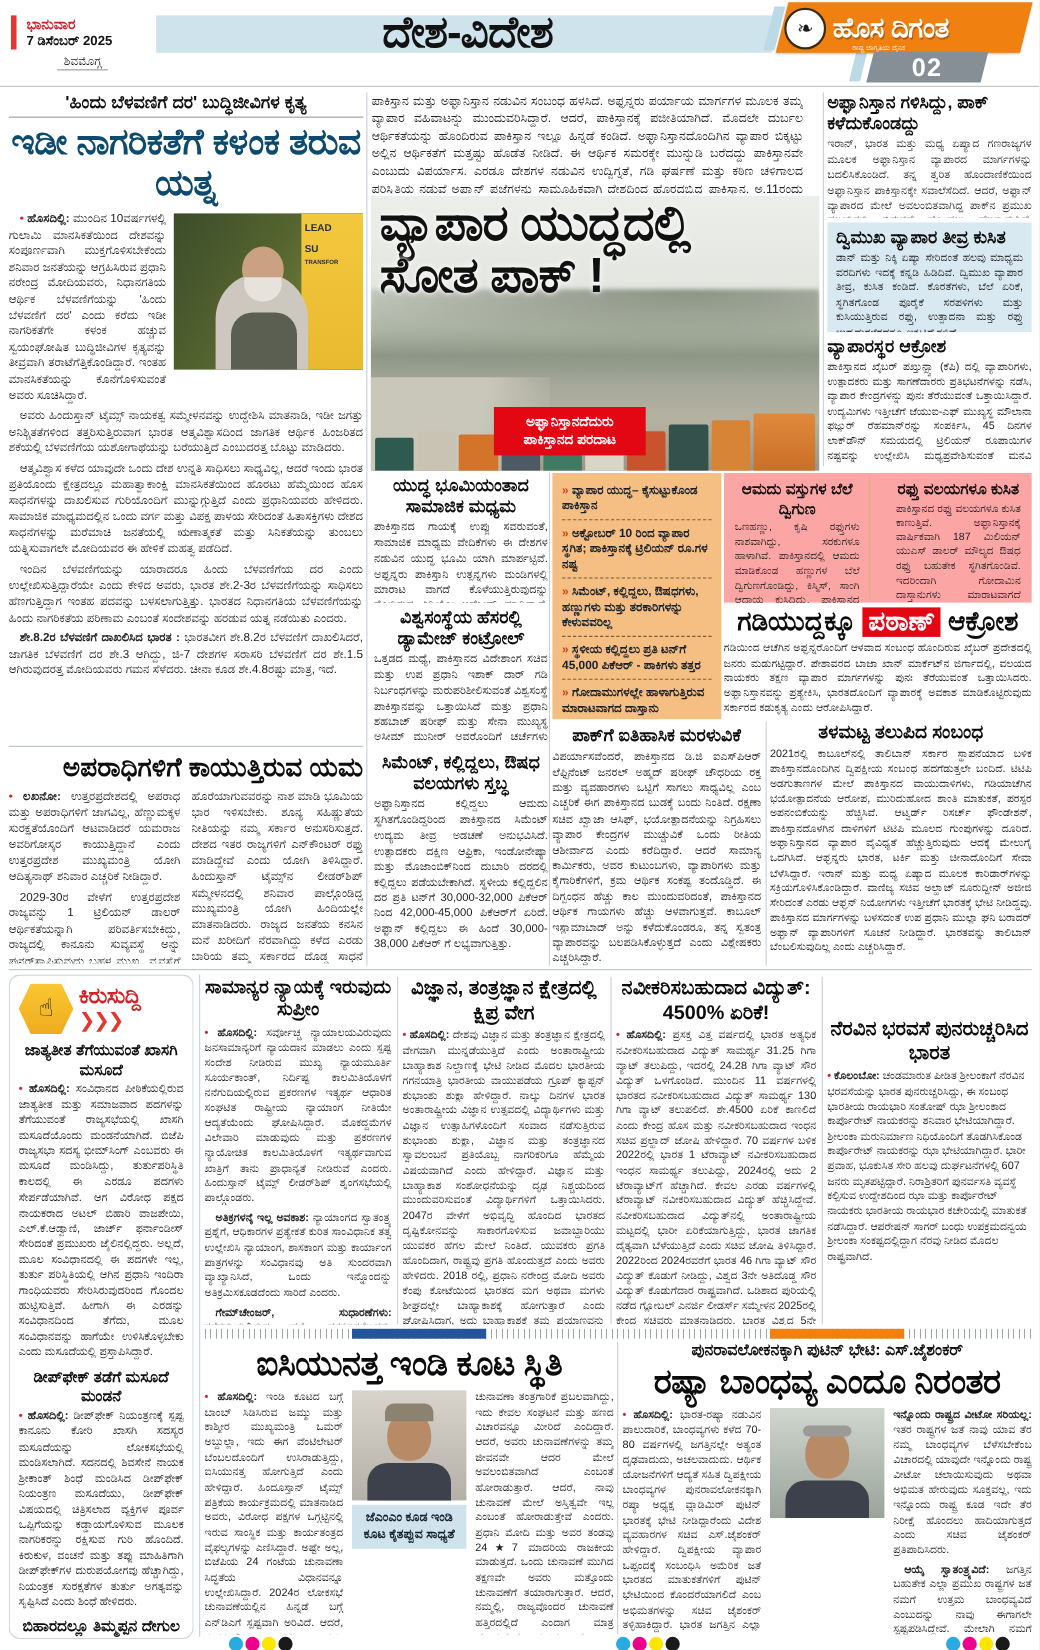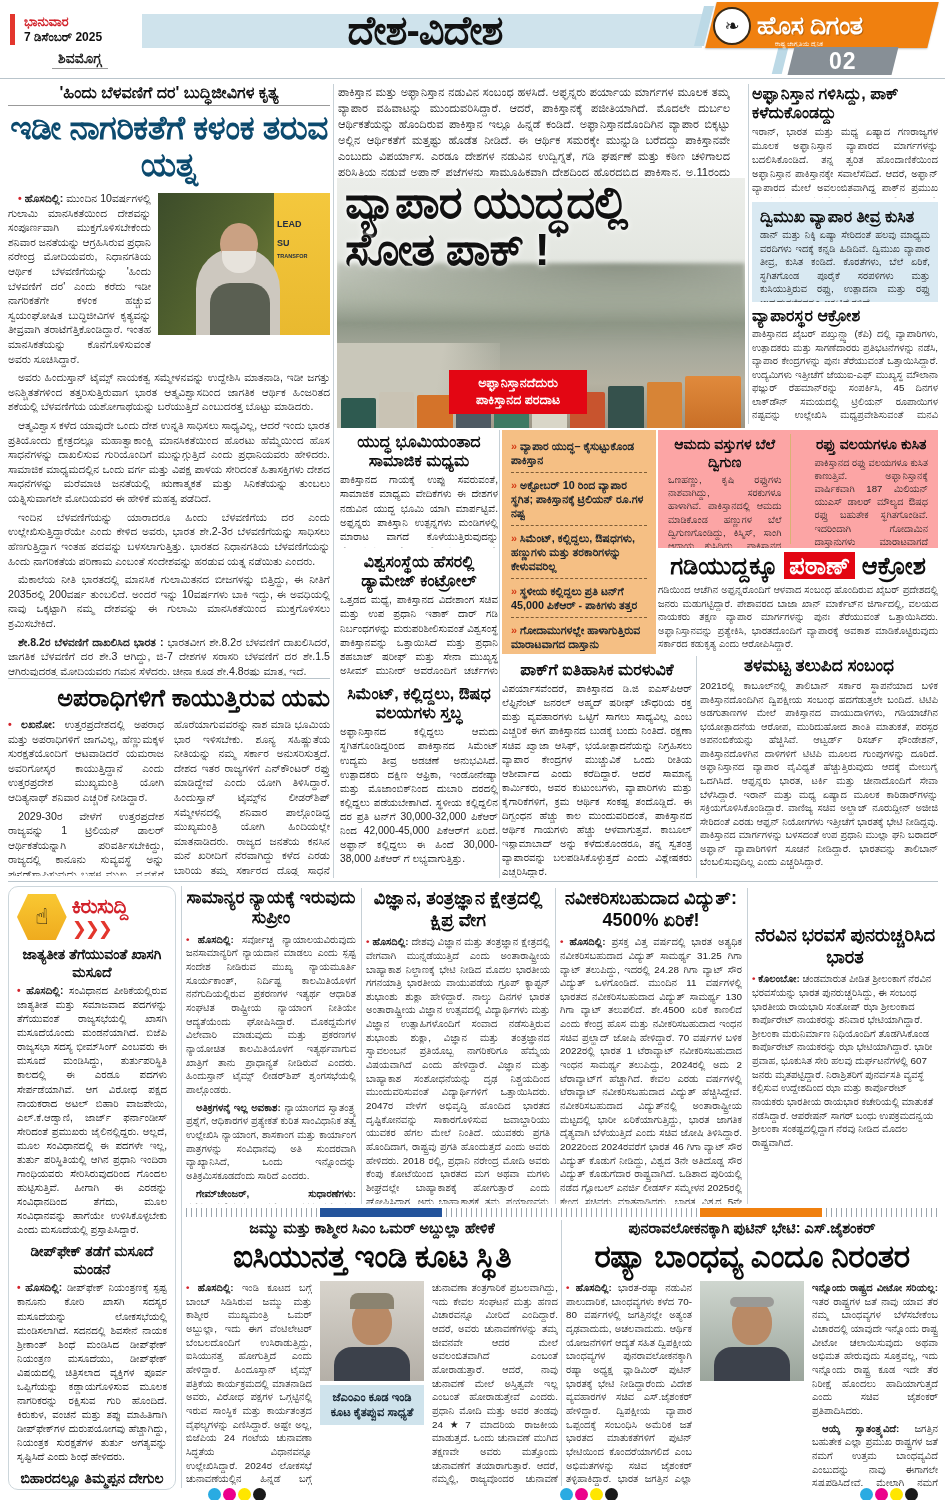--- a/index.html
+++ b/index.html
@@ -7,21 +7,21 @@
         font-family:"Liberation Sans","DejaVu Sans",sans-serif;color:#1d1d1d;overflow:hidden;}
   .sec{position:absolute;overflow:hidden;}
   .vline{position:absolute;width:1px;background:#c6d0d6;}
   .hline{position:absolute;height:1px;background:#b9c4cb;}
 
   
   .band{position:absolute;left:142px;top:14px;width:560px;height:34px;background:#cfe3ec;}
   .date-block{position:absolute;left:10px;top:14px;padding-left:9px;border-left:5px solid #e3362d;line-height:1.25;}
   .date-day{color:#d2222a;font-weight:bold;font-size:13px;}
   .date-date{font-weight:bold;font-size:12px;color:#111;}
-  .date-edition{position:absolute;left:52px;top:50px;font-size:14px;font-weight:bold;border-bottom:1px solid #999;padding:0 6px 1px;}
+  .date-edition{position:absolute;left:52px;top:50px;font-size:11px;font-weight:normal;border-bottom:1px solid #999;padding:0 6px 1px;}
   .sec-title{position:absolute;left:260px;top:8px;width:330px;text-align:center;font-size:40px;font-weight:900;letter-spacing:-1px;color:#121212;}
   .logo-accent{position:absolute;background:#bcd9e6;transform:skewX(-14deg);}
   .logo-orange{position:absolute;right:12px;top:2px;width:222px;height:46px;background:#f0800f;transform:skewX(-14deg);box-shadow:0 1px 2px rgba(0,0,0,.25);}
   .logo-inner{position:absolute;right:22px;top:4px;width:210px;height:44px;display:flex;align-items:center;gap:6px;}
   .logo-circle{width:34px;height:34px;border-radius:50%;background:#fff;border:2px solid #3a2a16;display:flex;align-items:center;justify-content:center;font-size:18px;color:#1a1a1a;font-weight:900;}
   .logo-name{color:#fff;font-weight:900;font-size:25px;text-shadow:1px 1px 0 rgba(0,0,0,.25);letter-spacing:-0.5px;}
   .logo-tag{position:absolute;right:118px;top:40px;color:#fff;font-size:6.5px;background:#f0800f;padding:0 4px;}
   .logo-gray{position:absolute;right:50px;top:47px;width:104px;height:28px;background:#878f96;transform:skewX(-14deg);display:flex;align-items:center;justify-content:center;}
   .logo-page{color:#fff;font-weight:900;font-size:23px;transform:skewX(14deg);letter-spacing:1px;}
 
@@ -35,21 +35,21 @@
   .btxt p{margin:0 0 4px 0;text-indent:10px;}
   .btxt p:first-child{text-indent:0;}
   .dl{font-weight:bold;}
   .dl::before{content:"• ";color:#d2222a;font-weight:900;}
   .bld{font-weight:bold;}
   .cols2{column-count:2;column-gap:10px;}
 
   
   .modi-photo{float:right;width:172px;height:142px;margin:2px 0 4px 7px;position:relative;overflow:hidden;
     background:linear-gradient(120deg,#3c4c2a 0%,#55652f 45%,#6d7a38 70%,#46512a 100%);}
-  .modi-sign{position:absolute;right:0;top:0;width:56px;height:100%;background:linear-gradient(#f4c83d,#e9b92f);color:#243042;font-weight:900;font-size:9px;line-height:2.1;padding:22px 3px;box-sizing:border-box;}
+  .modi-sign{position:absolute;right:0;top:0;width:56px;height:100%;background:linear-gradient(#f4c83d,#e9b92f);color:#243042;font-weight:900;font-size:9px;line-height:2.1;padding:4px 3px;box-sizing:border-box;}
   .modi-fig{position:absolute;left:38px;bottom:-8px;width:84px;height:96px;background:#cdc8bf;border-radius:42px 42px 0 0;}
   .modi-head{position:absolute;left:62px;bottom:70px;width:38px;height:42px;background:#caa183;border-radius:50%;}
   .modi-beard{position:absolute;left:64px;bottom:62px;width:34px;height:22px;background:#e7e3dc;border-radius:0 0 16px 16px;}
   .modi-vest{position:absolute;left:52px;bottom:-6px;width:60px;height:58px;background:#5a5f52;border-radius:20px 20px 0 0;}
 
   
   .truck-photo{position:relative;width:100%;height:100%;
      background:linear-gradient(#eceeea 0%,#e3e6e0 34%,#b9c0b2 48%,#8e9787 58%,#a7a99c 70%,#b5b2a2 82%,#9b9484 100%);}
   .truck-hill{position:absolute;left:0;top:34%;width:100%;height:30%;
      background:radial-gradient(120% 100% at 70% 0%,rgba(108,117,100,.75),rgba(141,148,130,.35) 60%,transparent 100%);filter:blur(2px);}
@@ -155,21 +155,20 @@
         </div>
         <div class="modi-fig"></div>
         <div class="modi-vest"></div>
         <div class="modi-head"></div>
         <div class="modi-beard"></div>
       </div>
       <p><span class="dl">ಹೊಸದಿಲ್ಲಿ:</span> <span>ಮುಂದಿನ 10ವರ್ಷಗಳಲ್ಲಿ ಗುಲಾಮಿ ಮಾನಸಿಕತೆಯಿಂದ ದೇಶವನ್ನು ಸಂಪೂರ್ಣವಾಗಿ ಮುಕ್ತಗೊಳಿಸಬೇಕೆಂದು ಶನಿವಾರ ಜನತೆಯನ್ನು ಆಗ್ರಹಿಸಿರುವ ಪ್ರಧಾನಿ ನರೇಂದ್ರ ಮೋದಿಯವರು, ನಿಧಾನಗತಿಯ ಆರ್ಥಿಕ ಬೆಳವಣಿಗೆಯನ್ನು 'ಹಿಂದು ಬೆಳವಣಿಗೆ ದರ' ಎಂದು ಕರೆದು ಇಡೀ ನಾಗರಿಕತೆಗೇ ಕಳಂಕ ಹಚ್ಚುವ ಸ್ವಯಂಘೋಷಿತ ಬುದ್ಧಿಜೀವಿಗಳ ಕೃತ್ಯವನ್ನು ತೀವ್ರವಾಗಿ ತರಾಟೆಗೆತ್ತಿಕೊಂಡಿದ್ದಾರೆ. ಇಂತಹ ಮಾನಸಿಕತೆಯನ್ನು ಕೊನೆಗೊಳಿಸುವಂತೆ ಅವರು ಸೂಚಿಸಿದ್ದಾರೆ.</span></p>
       <p>ಅವರು ಹಿಂದುಸ್ತಾನ್ ಟೈಮ್ಸ್ ನಾಯಕತ್ವ ಸಮ್ಮೇಳನವನ್ನು ಉದ್ದೇಶಿಸಿ ಮಾತನಾಡಿ, ಇಡೀ ಜಗತ್ತು ಅನಿಶ್ಚಿತತೆಗಳಿಂದ ತತ್ತರಿಸುತ್ತಿರುವಾಗ ಭಾರತ ಆತ್ಮವಿಶ್ವಾಸದಿಂದ ಜಾಗತಿಕ ಆರ್ಥಿಕ ಹಿಂಜರಿತದ ಶಕೆಯಲ್ಲಿ ಬೆಳವಣಿಗೆಯ ಯಶೋಗಾಥೆಯನ್ನು ಬರೆಯುತ್ತಿದೆ ಎಂಬುದರತ್ತ ಬೊಟ್ಟು ಮಾಡಿದರು.</p>
       <p>ಆತ್ಮವಿಶ್ವಾಸ ಕಳೆದ ಯಾವುದೇ ಒಂದು ದೇಶ ಉನ್ನತಿ ಸಾಧಿಸಲು ಸಾಧ್ಯವಿಲ್ಲ, ಆದರೆ ಇಂದು ಭಾರತ ಪ್ರತಿಯೊಂದು ಕ್ಷೇತ್ರದಲ್ಲೂ ಮಹಾತ್ವಾಕಾಂಕ್ಷಿ ಮಾನಸಿಕತೆಯಿಂದ ಹೊರಟು ಹೆಮ್ಮೆಯಿಂದ ಹೊಸ ಸಾಧನೆಗಳನ್ನು ದಾಖಲಿಸುವ ಗುರಿಯೊಂದಿಗೆ ಮುನ್ನುಗ್ಗುತ್ತಿದೆ ಎಂದು ಪ್ರಧಾನಿಯವರು ಹೇಳಿದರು. ಸಾಮಾಜಿಕ ಮಾಧ್ಯಮದಲ್ಲಿನ ಒಂದು ವರ್ಗ ಮತ್ತು ವಿಪಕ್ಷ ಪಾಳಯ ಸೇರಿದಂತೆ ಹಿತಾಸಕ್ತಿಗಳು ದೇಶದ ಸಾಧನೆಗಳನ್ನು ಮರೆಮಾಚಿ ಜನತೆಯಲ್ಲಿ ಋಣಾತ್ಮಕತೆ ಮತ್ತು ಸಿನಿಕತೆಯನ್ನು ತುಂಬಲು ಯತ್ನಿಸುವಾಗಲೇ ಮೋದಿಯವರ ಈ ಹೇಳಿಕೆ ಮಹತ್ವ ಪಡೆದಿದೆ.</p>
       <p>ಇಂದಿನ ಬೆಳವಣಿಗೆಯನ್ನು ಯಾರಾದರೂ ಹಿಂದು ಬೆಳವಣಿಗೆಯ ದರ ಎಂದು ಉಲ್ಲೇಖಿಸುತ್ತಿದ್ದಾರೆಯೇ ಎಂದು ಕೇಳಿದ ಅವರು, ಭಾರತ ಶೇ.2-3ರ ಬೆಳವಣಿಗೆಯನ್ನು ಸಾಧಿಸಲು ಹೆಣಗುತ್ತಿದ್ದಾಗ ಇಂತಹ ಪದವನ್ನು ಬಳಸಲಾಗುತ್ತಿತ್ತು. ಭಾರತದ ನಿಧಾನಗತಿಯ ಬೆಳವಣಿಗೆಯನ್ನು ಹಿಂದು ನಾಗರಿಕತೆಯ ಪರಿಣಾಮ ಎಂಬಂತೆ ಸಂದೇಶವನ್ನು ಹರಡುವ ಯತ್ನ ನಡೆಯಿತು ಎಂದರು.</p>
-      <p>ಮೆಕಾಲೆಯ ನೀತಿ ಭಾರತದಲ್ಲಿ ಮಾನಸಿಕ ಗುಲಾಮಿತನದ ಬೀಜಗಳನ್ನು ಬಿತ್ತಿದ್ದು, ಈ ನೀತಿಗೆ 2035ರಲ್ಲಿ 200ವರ್ಷ ತುಂಬಲಿದೆ. ಅಂದರೆ ಇನ್ನು 10ವರ್ಷಗಳು ಬಾಕಿ ಇದ್ದು, ಈ ಅವಧಿಯಲ್ಲಿ ನಾವು ಒಕ್ಕಟ್ಟಾಗಿ ನಮ್ಮ ದೇಶವನ್ನು ಈ ಗುಲಾಮಿ ಮಾನಸಿಕತೆಯಿಂದ ಮುಕ್ತಗೊಳಿಸಲು ಶ್ರಮಿಸಬೇಕಿದೆ.</p>
       <p><span class="bld">ಶೇ.8.2ರ ಬೆಳವಣಿಗೆ ದಾಖಲಿಸಿದ ಭಾರತ :</span> <span>ಭಾರತವೀಗ ಶೇ.8.2ರ ಬೆಳವಣಿಗೆ ದಾಖಲಿಸಿದರೆ, ಜಾಗತಿಕ ಬೆಳವಣಿಗೆ ದರ ಶೇ.3 ಆಗಿದ್ದು, ಜಿ-7 ದೇಶಗಳ ಸರಾಸರಿ ಬೆಳವಣಿಗೆ ದರ ಶೇ.1.5 ಆಗಿರುವುದರತ್ತ ಮೋದಿಯವರು ಗಮನ ಸೆಳೆದರು. ಚೀನಾ ಕೂಡ ಶೇ.4.8ರಷ್ಟು ಮಾತ್ರ, ಇದೆ.</span></p>
     </div>
   </div>
   <div class="hline" style="left:8px;top:678px;width:322px;"></div>
 
   <div class="sec" style="left:8px;top:684px;width:322px;height:192px;">
     <div class="headline-l">ಅಪರಾಧಿಗಳಿಗೆ ಕಾಯುತ್ತಿರುವ ಯಮ</div>
     <div class="btxt cols2" style="margin-top:5px;">
       <p><span class="dl">ಲಖನೋ:</span> <span>ಉತ್ತರಪ್ರದೇಶದಲ್ಲಿ ಅಪರಾಧ ಮತ್ತು ಅಪರಾಧಿಗಳಿಗೆ ಜಾಗವಿಲ್ಲ, ಹೆಣ್ಣುಮಕ್ಕಳ ಸುರಕ್ಷತೆಯೊಂದಿಗೆ ಆಟವಾಡಿದರೆ ಯಮರಾಜ ಅವರಿಗೋಸ್ಕರ ಕಾಯುತ್ತಿದ್ದಾನೆ ಎಂದು ಉತ್ತರಪ್ರದೇಶ ಮುಖ್ಯಮಂತ್ರಿ ಯೋಗಿ ಆದಿತ್ಯನಾಥ್ ಶನಿವಾರ ಎಚ್ಚರಿಕೆ ನೀಡಿದ್ದಾರೆ.</span></p>
       <p>2029-30ರ ವೇಳೆಗೆ ಉತ್ತರಪ್ರದೇಶ ರಾಜ್ಯವನ್ನು 1 ಟ್ರಿಲಿಯನ್ ಡಾಲರ್ ಆರ್ಥಿಕತೆಯನ್ನಾಗಿ ಪರಿವರ್ತಿಸಬೇಕಿದ್ದು, ರಾಜ್ಯದಲ್ಲಿ ಕಾನೂನು ಸುವ್ಯವಸ್ಥೆ ಅನ್ನು ಪುನರ್‌ಸ್ಥಾಪಿಸುವುದು ಬಹಳ ಮುಖ್ಯ. ವ್ಯವಸ್ಥೆಗೆ ಹೊರೆಯಾಗುವವರನ್ನು ನಾಶ ಮಾಡಿ ಭೂಮಿಯ ಭಾರ ಇಳಿಸಬೇಕು. ಶೂನ್ಯ ಸಹಿಷ್ಣುತೆಯ ನೀತಿಯನ್ನು ನಮ್ಮ ಸರ್ಕಾರ ಅನುಸರಿಸುತ್ತದೆ. ದೇಶದ ಇತರ ರಾಜ್ಯಗಳಿಗೆ ಎನ್‌ಕೌಂಟರ್ ರಫ್ತು ಮಾಡಿದ್ದೇವೆ ಎಂದು ಯೋಗಿ ತಿಳಿಸಿದ್ದಾರೆ. ಹಿಂದುಸ್ತಾನ್ ಟೈಮ್ಸ್‌ನ ಲೀಡರ್‌ಶಿಪ್ ಸಮ್ಮೇಳನದಲ್ಲಿ ಶನಿವಾರ ಪಾಲ್ಗೊಂಡಿದ್ದ ಮುಖ್ಯಮಂತ್ರಿ ಯೋಗಿ ಹಿಂದಿಯಲ್ಲೇ ಮಾತನಾಡಿದರು. ರಾಜ್ಯದ ಜನತೆಯ ಕನಸಿನ ಮನೆ ಖರೀದಿಗೆ ನೆರವಾಗಿದ್ದು ಕಳೆದ ಎರಡು ಬಾರಿಯ ತಮ್ಮ ಸರ್ಕಾರದ ದೊಡ್ಡ ಸಾಧನೆ ಎಂದು ಯೋಗಿ ಉಲ್ಲೇಖಿಸಿದ್ದಾರೆ.</p>
@@ -357,21 +356,20 @@
   <div class="vline" style="left:181px;top:886px;height:602px;"></div>
   <div class="vline" style="left:361px;top:888px;height:316px;"></div>
   <div class="vline" style="left:555px;top:888px;height:316px;"></div>
   <div class="vline" style="left:747px;top:888px;height:316px;"></div>
 
   <div class="ticks" style="left:186px;top:1208px;width:752px;"></div>
   <div class="bar-blue" style="left:320px;top:1208px;width:122px;"></div>
   <div class="bar-orange" style="left:700px;top:1208px;width:122px;"></div>
 
   <div class="sec" style="left:186px;top:1220px;width:372px;height:266px;">
-    <div class="kick2">ಜಮ್ಮು ಮತ್ತು ಕಾಶ್ಮೀರ ಸಿಎಂ ಒಮರ್ ಅಬ್ದುಲ್ಲಾ ಹೇಳಿಕೆ</div>
     <div class="big-h">ಐಸಿಯುನತ್ತ ಇಂಡಿ ಕೂಟ ಸ್ಥಿತಿ</div>
     <div class="tri">
       <div class="txtcol btxt" style="font-size:9.9px;">
         <p><span class="dl">ಹೊಸದಿಲ್ಲಿ:</span> <span>ಇಂಡಿ ಕೂಟದ ಬಗ್ಗೆ ಬಾಂಬ್ ಸಿಡಿಸಿರುವ ಜಮ್ಮು ಮತ್ತು ಕಾಶ್ಮೀರ ಮುಖ್ಯಮಂತ್ರಿ ಒಮರ್ ಅಬ್ದುಲ್ಲಾ, ಇದು ಈಗ ವೆಂಟಿಲೇಟರ್ ಬೆಂಬಲದೊಂದಿಗೆ ಉಸಿರಾಡುತ್ತಿದ್ದು, ಐಸಿಯುನತ್ತ ಹೋಗುತ್ತಿದೆ ಎಂದು ಹೇಳಿದ್ದಾರೆ. ಹಿಂದೂಸ್ತಾನ್ ಟೈಮ್ಸ್ ಪತ್ರಿಕೆಯ ಕಾರ್ಯಕ್ರಮದಲ್ಲಿ ಮಾತನಾಡಿದ ಅವರು, ವಿರೋಧ ಪಕ್ಷಗಳ ಒಗ್ಗಟ್ಟಿನಲ್ಲಿ ಇರುವ ಸಾಂಸ್ಥಿಕ ಮತ್ತು ಕಾರ್ಯತಂತ್ರದ ವೈಫಲ್ಯಗಳನ್ನು ಎಣಿಸಿದ್ದಾರೆ. ಅಷ್ಟೇ ಅಲ್ಲ, ಬಿಜೆಪಿಯ 24 ಗಂಟೆಯ ಚುನಾವಣಾ ಸಿದ್ಧತೆಯ ವಿಧಾನವನ್ನೂ ಉಲ್ಲೇಖಿಸಿದ್ದಾರೆ. 2024ರ ಲೋಕಸಭೆ ಚುನಾವಣೆಯಲ್ಲಿನ ಹಿನ್ನಡೆ ಬಗ್ಗೆ ಎನ್‌ಡಿಎಗೆ ಸ್ಪಷ್ಟವಾಗಿ ಅರಿವಿದೆ. ಆದರೆ, ನಂತರದಲ್ಲಿ ಅವರು ತಮ್ಮ ಕಾರ್ಯವಿಧಾನವನ್ನೇ ಬದಲಿಸಿಕೊಂಡಿದ್ದಾರೆ. ಮೈತ್ರಿ ಹೇಗೆ ಕೆಲಸ ಮಾಡುತ್ತದೆ ಎಂಬುದನ್ನೂ ಅವರು ತೋರಿಸಿಕೊಟ್ಟಿದ್ದಾರೆ. ಎನ್ಡಿಎ ಬಾರಿ, ಈಗಿರುವುದು ಮೈತ್ರಿ ಸರ್ಕಾರವೇ ಎಂಬ ಸಂಶಯ ಬರುವಂತೆ ಆಗಿದೆ ಎಂದೂ ವ್ಯಾಖ್ಯಾನಿಸಿದ್ದಾರೆ.</span></p>
       </div>
       <div class="figure">
         <div class="portrait">
           <div class="p-body"></div>
           <div class="p-head"></div>
           <div class="p-cap"></div>

